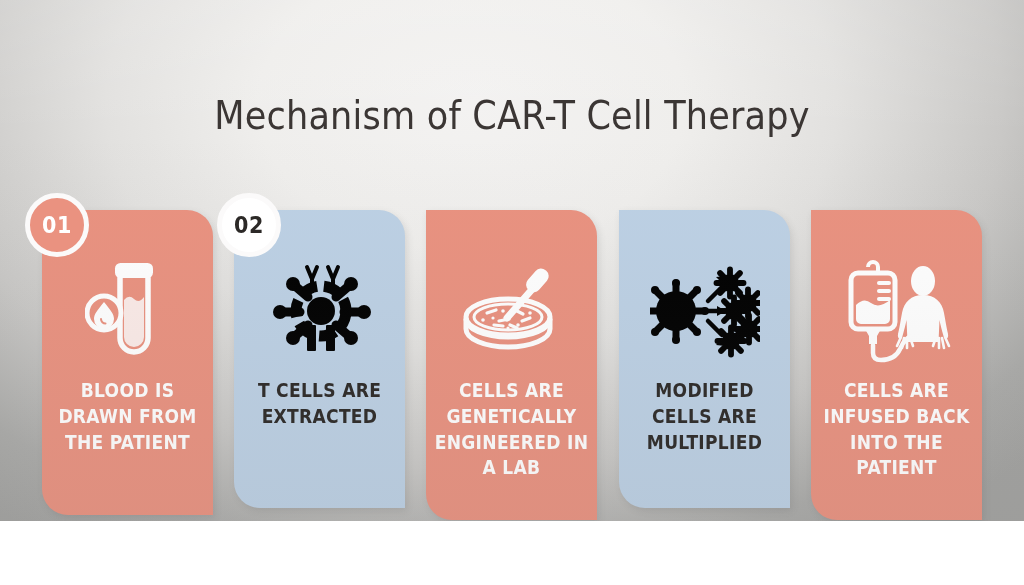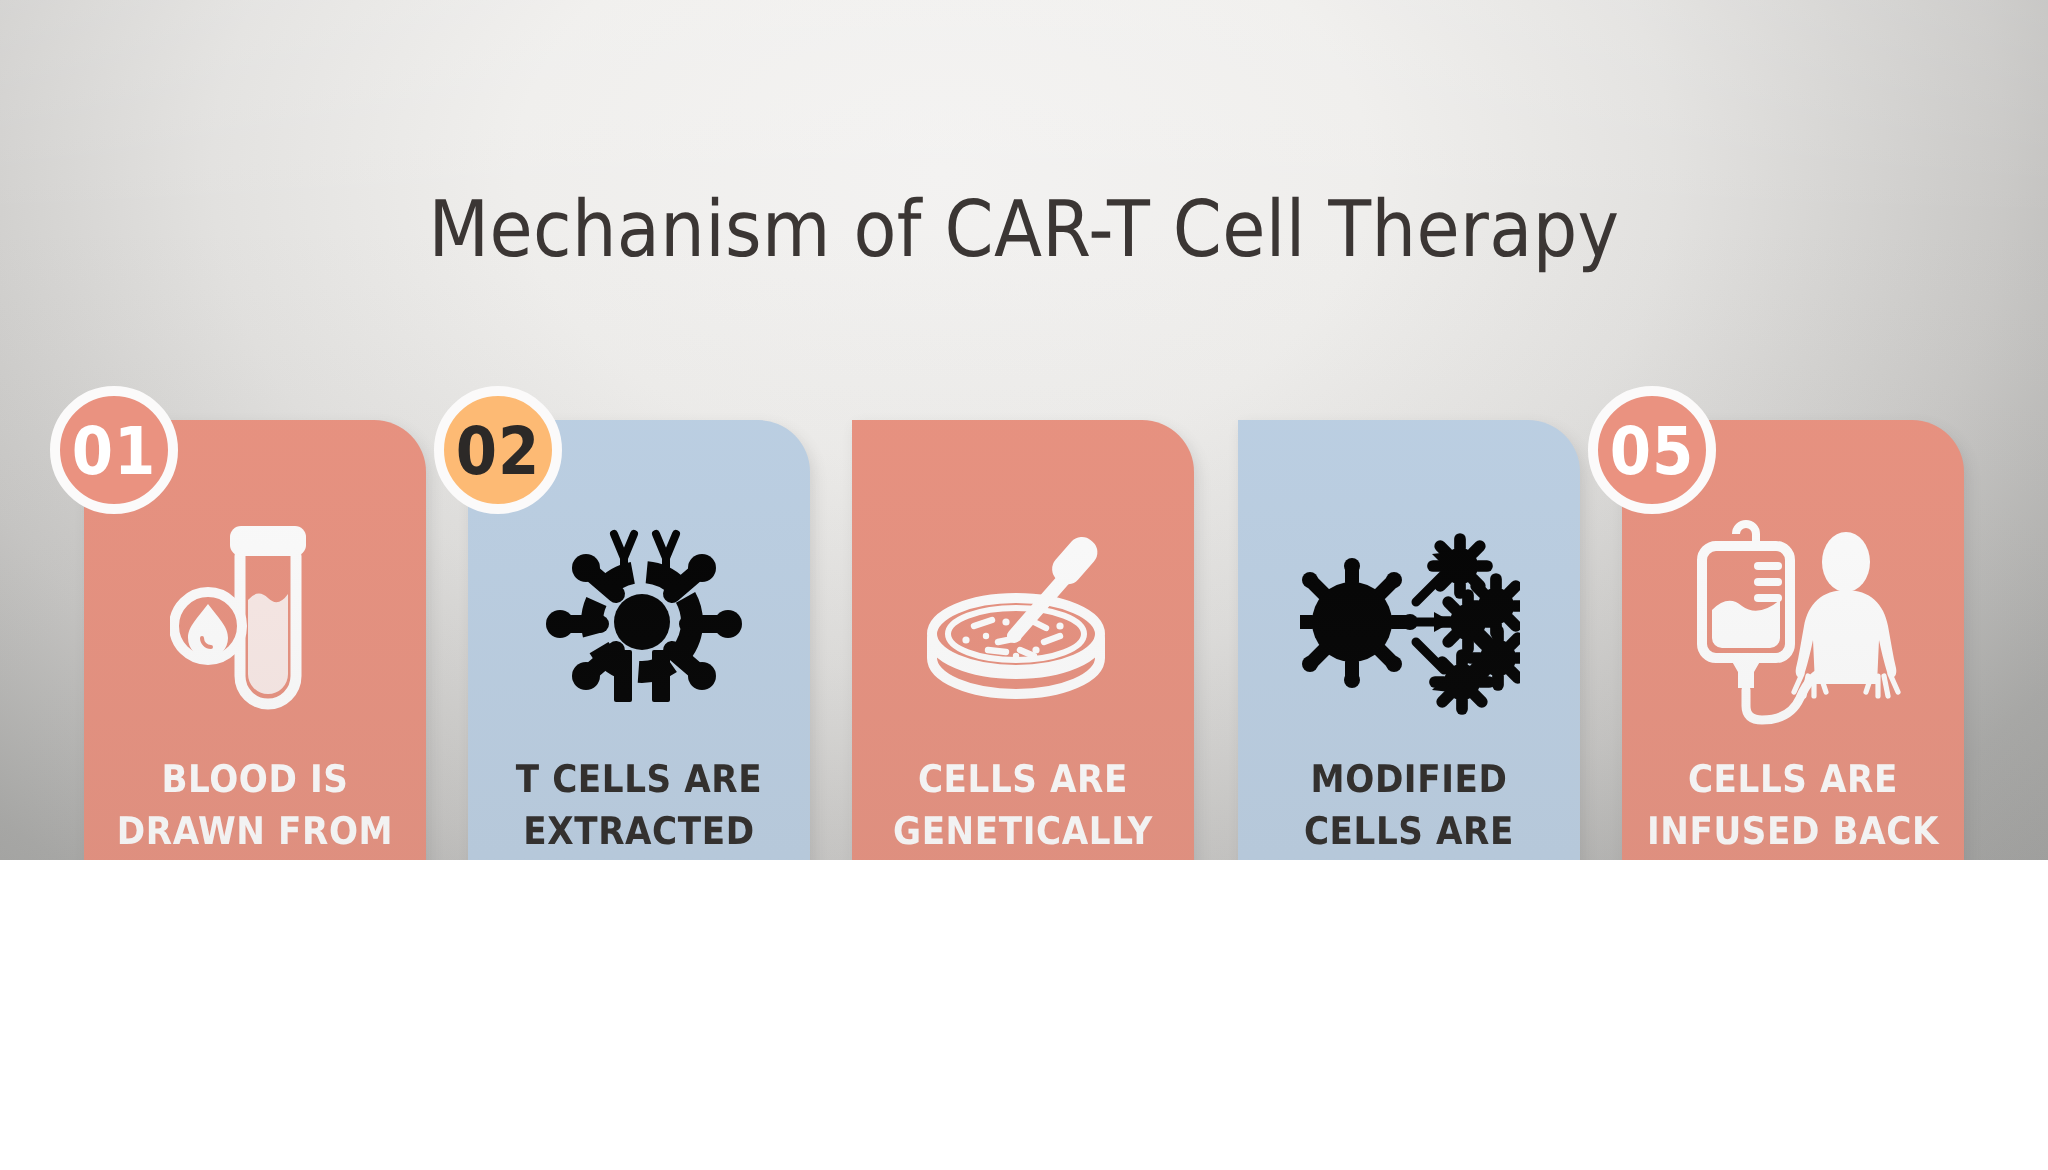--- a/index.html
+++ b/index.html
@@ -9,21 +9,21 @@
   body {
     width: 1024px;
     height: 585px;
     overflow: hidden;
     font-family: "Liberation Sans", sans-serif;
   }
 
   #stage {
     position: relative;
     width: 1024px;
-    height: 430px;
+    height: 521px;
     background:
       radial-gradient(ellipse 760px 520px at 46% 20%,
         #f3f2f1 0%, #efeeec 28%, #e2e1df 48%, #c9c8c6 70%, #ababa9 88%, #a2a2a0 100%);
     overflow: hidden;
   }
   
   #stage::after {
     content: "";
     position: absolute;
     inset: 0;
@@ -71,27 +71,27 @@
     top: -17px;
     width: 64px;
     height: 64px;
     border-radius: 50%;
     border: 5px solid #fbfafa;
     box-sizing: border-box;
     display: flex;
     align-items: center;
     justify-content: center;
     font-family: "DejaVu Sans Condensed", "Liberation Sans Narrow", "Liberation Sans", sans-serif;
-    font-size: 33px;
+    font-size: 23px;
     font-weight: 700;
     letter-spacing: 0.5px;
     z-index: 4;
   }
   .card.salmon .badge { background: #ea9280; color: #ffffff; }
-  .card.blue   .badge { background: #fdba74; color: #2c2927; }
+  .card.blue   .badge { background: #ffffff; color: #2c2927; }
 
   .icon-wrap {
     position: absolute;
     left: 0;
     width: 171px;
     top: 46px;
     height: 110px;
     display: flex;
     align-items: center;
     justify-content: center;
@@ -325,23 +325,20 @@
                   <path d="M-14 -14 L-22 -22"></path>
               </g>
             </g>
           </g>
         </svg>
       </div>
       <div class="caption" style="top: 168px;">Modified cells are multiplied</div>
     </div>
 
     <div class="card salmon" id="card-4" style="left: 769px; height: 310px;">
-      <div class="badge">
-        <span>05</span>
-      </div>
       <div class="icon-wrap">
         <svg width="112" height="108" viewBox="0 0 112 108" fill="none">
 
           <path d="M27 10 a5 5 0 0 1 10 0 v6" stroke="#ffffff" stroke-width="4" fill="none"></path>
 
           <rect x="10" y="16" width="44" height="56" rx="7" stroke="#ffffff" stroke-width="5" fill="none"></rect>
 
           <path d="M15 48 q8 -8 15 -2 q8 6 19 -3 V62 a5 5 0 0 1 -5 5 H20 a5 5 0 0 1 -5 -5 Z" fill="#ffffff"></path>
 
           <g stroke="#ffffff" stroke-width="4" stroke-linecap="round">

